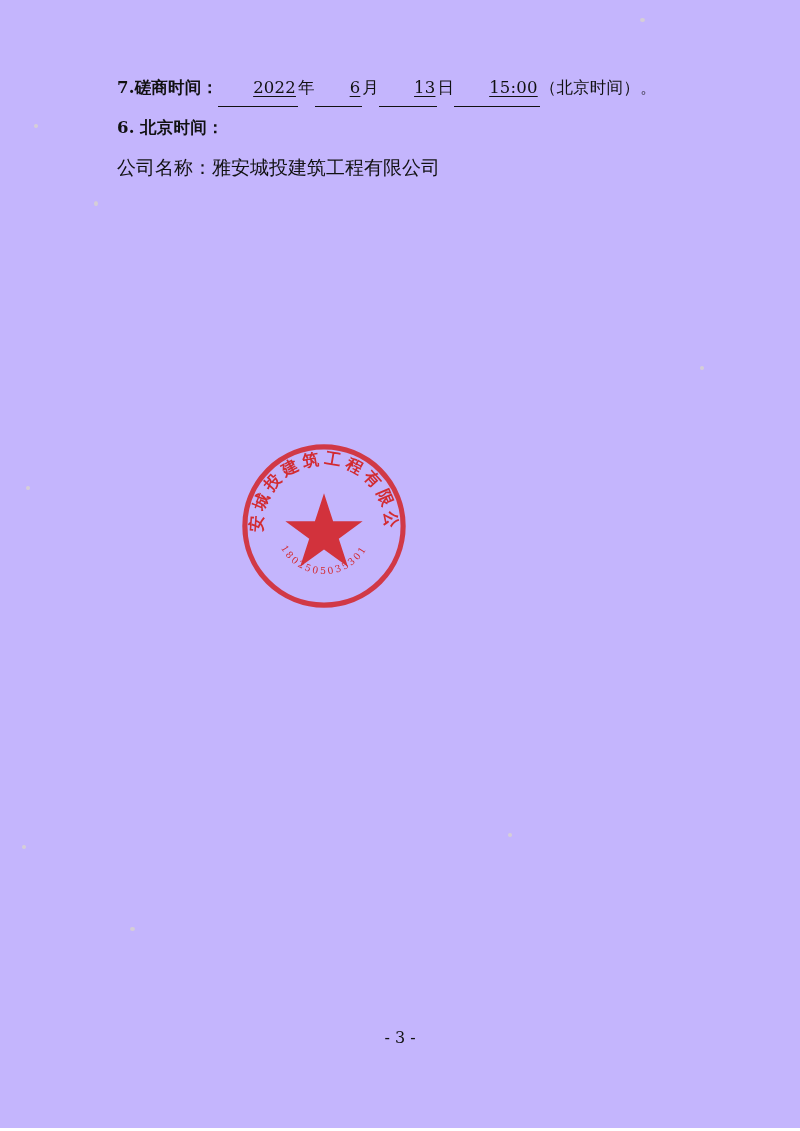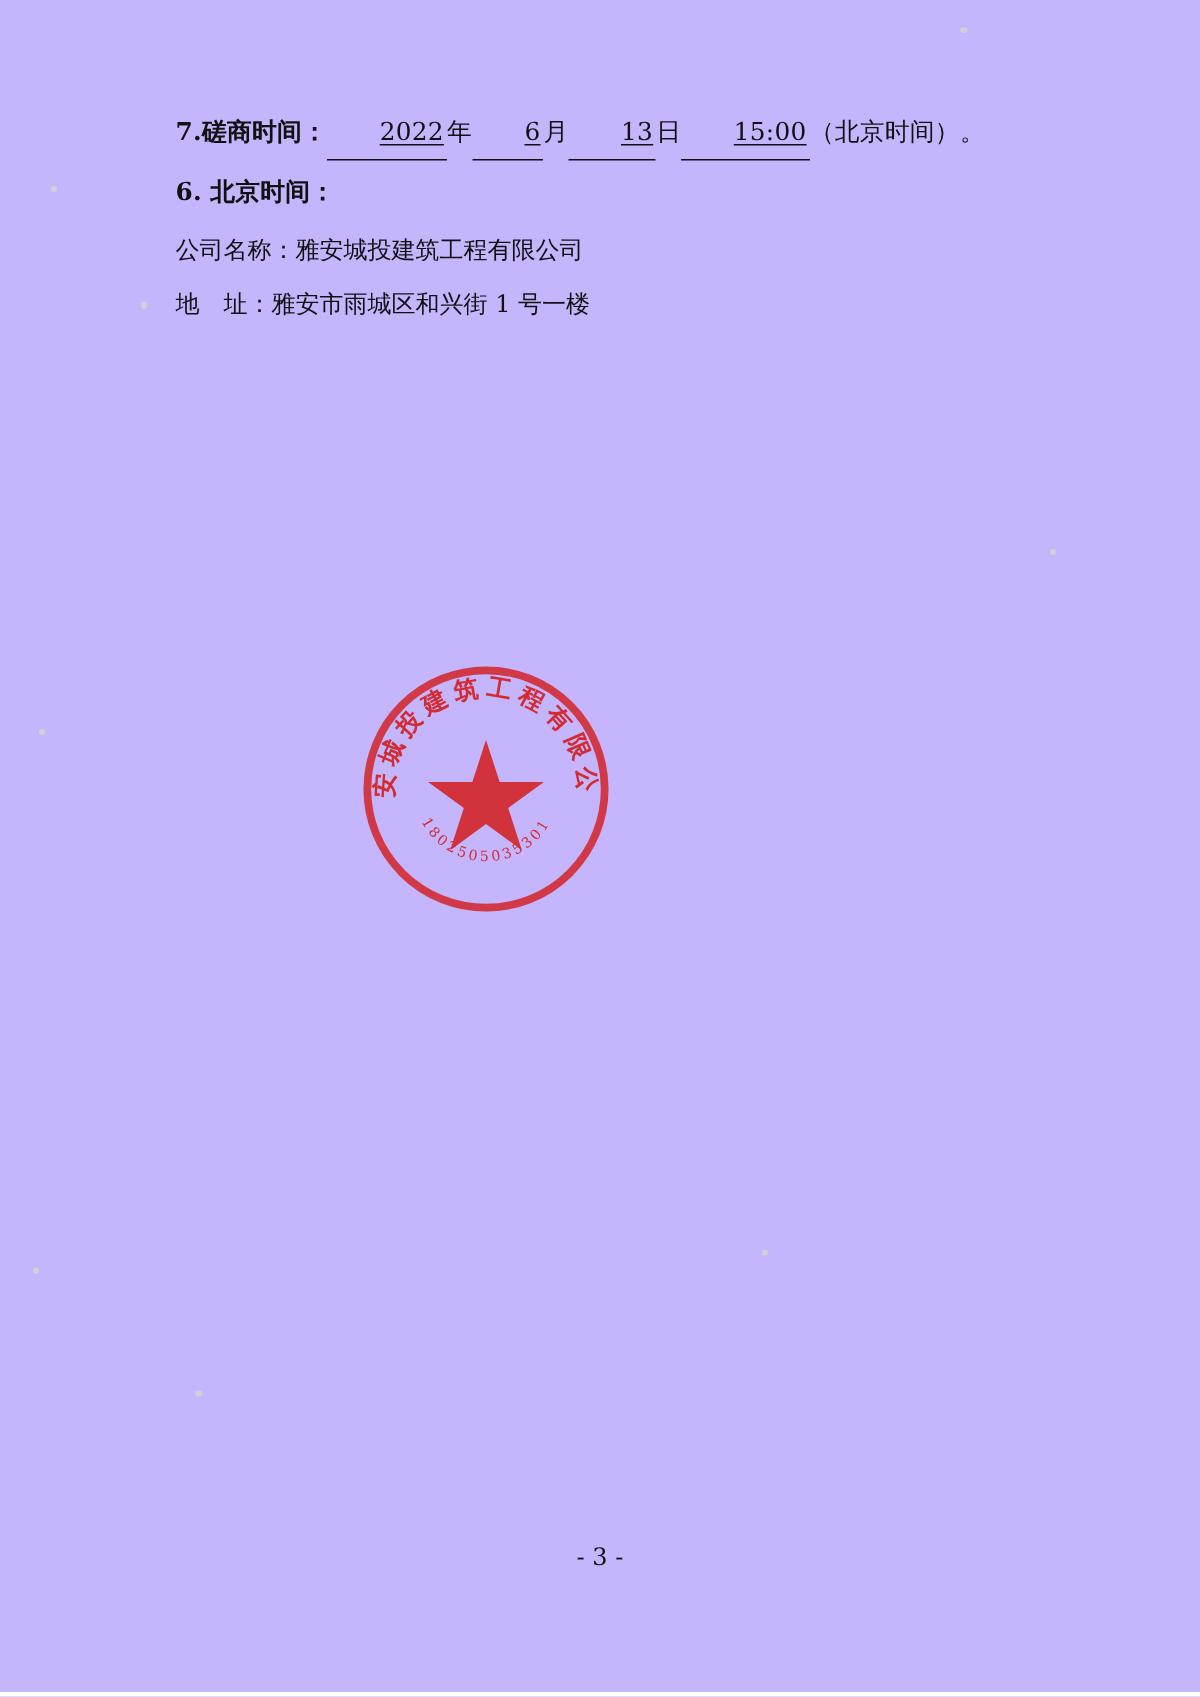--- a/index.html
+++ b/index.html
@@ -50,21 +50,21 @@
   }
   .fill {
     display: inline-block;
     min-width: 34px;
     text-align: center;
     border-bottom: 1px solid #111;
     padding: 0 2px;
   }
   .fill.wide { min-width: 48px; }
   .contact-line {
-    font-size: 16px;
+    font-size: 19px;
     line-height: 36px;
     margin: 0;
     text-indent: 33px;
     position: relative;
     z-index: 3;
   }
   
   .stamp {
     position: absolute;
     left: 238px;
@@ -107,23 +107,20 @@
 
 
 
     <p class="para indent">
       <span class="bold">6.</span>&nbsp;<span class="bold">北京时间：</span>
     </p>
 
     <p class="contact-line">
       <span>公司名称：</span><span>雅安城投建筑工程有限公司</span>
     </p>
-    <p class="contact-line">
-      <span>地　址：</span><span>雅安市雨城区和兴街 1 号一楼</span>
-    </p>
   </div>
 
   <svg class="stamp" viewBox="0 0 200 200">
     <defs>
       <path id="arcTop" d="M 28,100 A 72,72 0 0 1 172,100"></path>
       <path id="arcBottom" d="M 44,100 A 56,56 0 0 0 156,100"></path>
     </defs>
     <circle cx="100" cy="100" r="92" fill="none" stroke="#d42020" stroke-width="6" opacity="0.9"></circle>
     <text font-size="19" fill="#d42020" font-family="DejaVu Serif, serif" font-weight="bold" letter-spacing="5">
       <textPath href="#arcTop" startOffset="50%" text-anchor="middle">雅安城投建筑工程有限公司</textPath>

